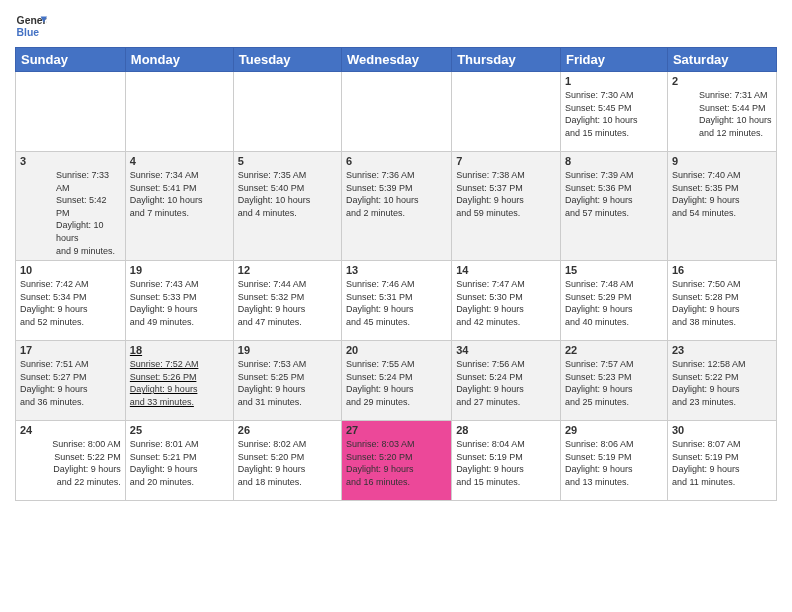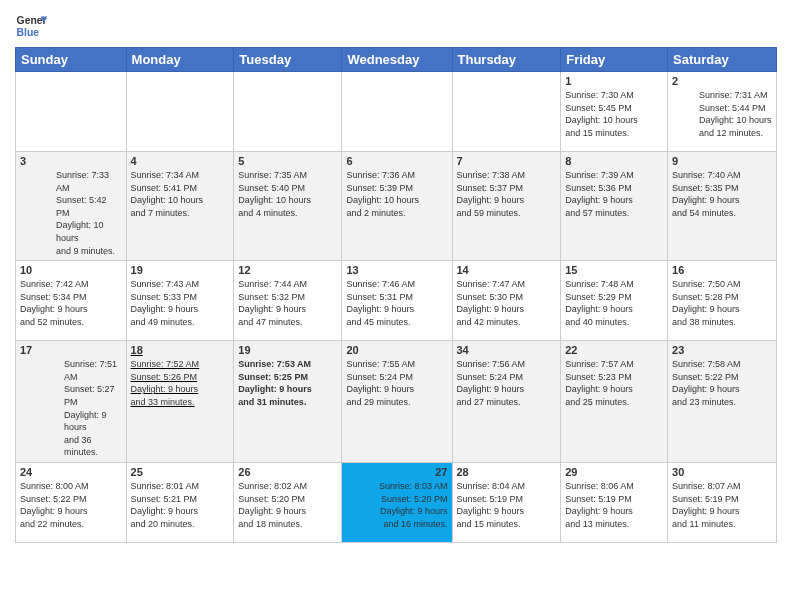--- a/index.html
+++ b/index.html
@@ -234,35 +234,35 @@
             <span class="day-number">16</span>
             <div class="day-info" style="white-space: pre-line;">Sunrise: 7:50 AM
 Sunset: 5:28 PM
 Daylight: 9 hours
 and 38 minutes.</div>
           </td>
         </tr>
         <tr>
           <td style="background: rgb(242, 242, 242);">
             <span class="day-number">17</span>
-            <div class="day-info" style="white-space: pre-line; margin-left: 44px;">Sunrise: 7:51 AM
+            <div class="day-info" style="white-space: pre-line;">Sunrise: 7:51 AM
 Sunset: 5:27 PM
 Daylight: 9 hours
 and 36 minutes.</div>
           </td>
           <td style="background: rgb(242, 242, 242); text-decoration: underline;">
             <span class="day-number">18</span>
             <div class="day-info" style="white-space: pre-line;">Sunrise: 7:52 AM
 Sunset: 5:26 PM
 Daylight: 9 hours
 and 33 minutes.</div>
           </td>
           <td style="background: rgb(242, 242, 242);">
             <span class="day-number">19</span>
-            <div class="day-info" style="white-space: pre-line; font-weight: bold;">Sunrise: 7:53 AM
+            <div class="day-info" style="white-space: pre-line;">Sunrise: 7:53 AM
 Sunset: 5:25 PM
 Daylight: 9 hours
 and 31 minutes.</div>
           </td>
           <td style="background: rgb(242, 242, 242);">
             <span class="day-number">20</span>
             <div class="day-info" style="white-space: pre-line;">Sunrise: 7:55 AM
 Sunset: 5:24 PM
 Daylight: 9 hours
 and 29 minutes.</div>
@@ -276,49 +276,49 @@
           </td>
           <td style="background: rgb(242, 242, 242);">
             <span class="day-number">22</span>
             <div class="day-info" style="white-space: pre-line;">Sunrise: 7:57 AM
 Sunset: 5:23 PM
 Daylight: 9 hours
 and 25 minutes.</div>
           </td>
           <td style="background: rgb(242, 242, 242); margin-top: 12px;">
             <span class="day-number">23</span>
-            <div class="day-info" style="white-space: pre-line;">Sunrise: 7:58 AM
+            <div class="day-info" style="white-space: pre-line;">Sunrise: 12:58 AM
 Sunset: 5:22 PM
 Daylight: 9 hours
 and 23 minutes.</div>
           </td>
         </tr>
         <tr>
           <td style="background: rgb(255, 255, 255);">
             <span class="day-number">24</span>
-            <div class="day-info" style="white-space: pre-line;">Sunrise: 8:00 AM
+            <div class="day-info" style="white-space: pre-line; text-align: right;">Sunrise: 8:00 AM
 Sunset: 5:22 PM
 Daylight: 9 hours
 and 22 minutes.</div>
           </td>
           <td style="background: rgb(255, 255, 255);">
             <span class="day-number">25</span>
             <div class="day-info" style="white-space: pre-line;">Sunrise: 8:01 AM
 Sunset: 5:21 PM
 Daylight: 9 hours
 and 20 minutes.</div>
           </td>
           <td style="background: rgb(255, 255, 255);">
             <span class="day-number">26</span>
             <div class="day-info" style="white-space: pre-line;">Sunrise: 8:02 AM
 Sunset: 5:20 PM
 Daylight: 9 hours
 and 18 minutes.</div>
           </td>
-          <td style="background: #0ea5e9; text-align: right;">
+          <td style="background: #ec4899;">
             <span class="day-number">27</span>
             <div class="day-info" style="white-space: pre-line;">Sunrise: 8:03 AM
 Sunset: 5:20 PM
 Daylight: 9 hours
 and 16 minutes.</div>
           </td>
           <td style="background: rgb(255, 255, 255);">
             <span class="day-number">28</span>
             <div class="day-info" style="white-space: pre-line;">Sunrise: 8:04 AM
 Sunset: 5:19 PM

